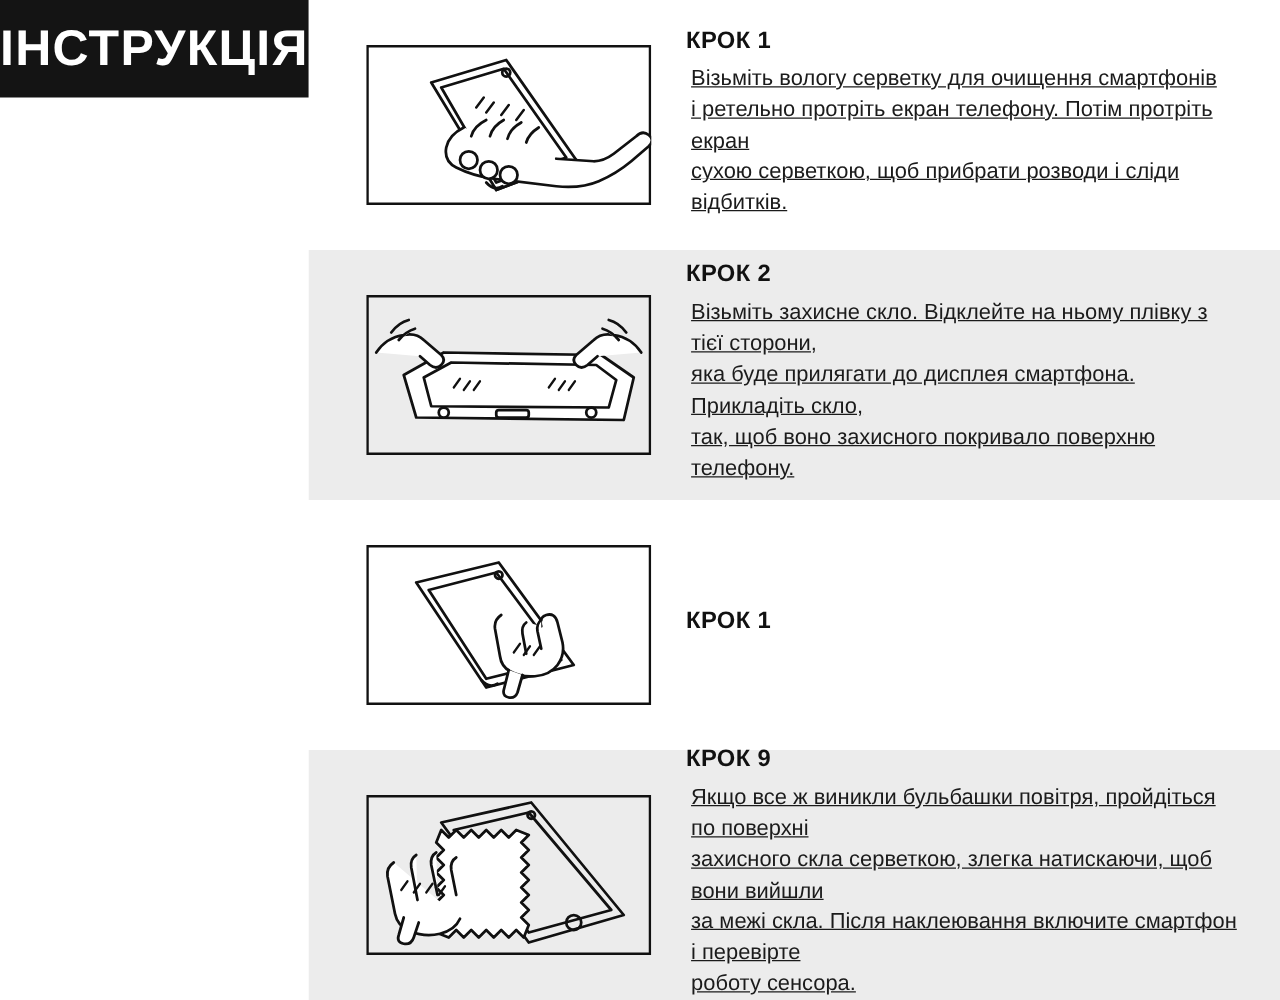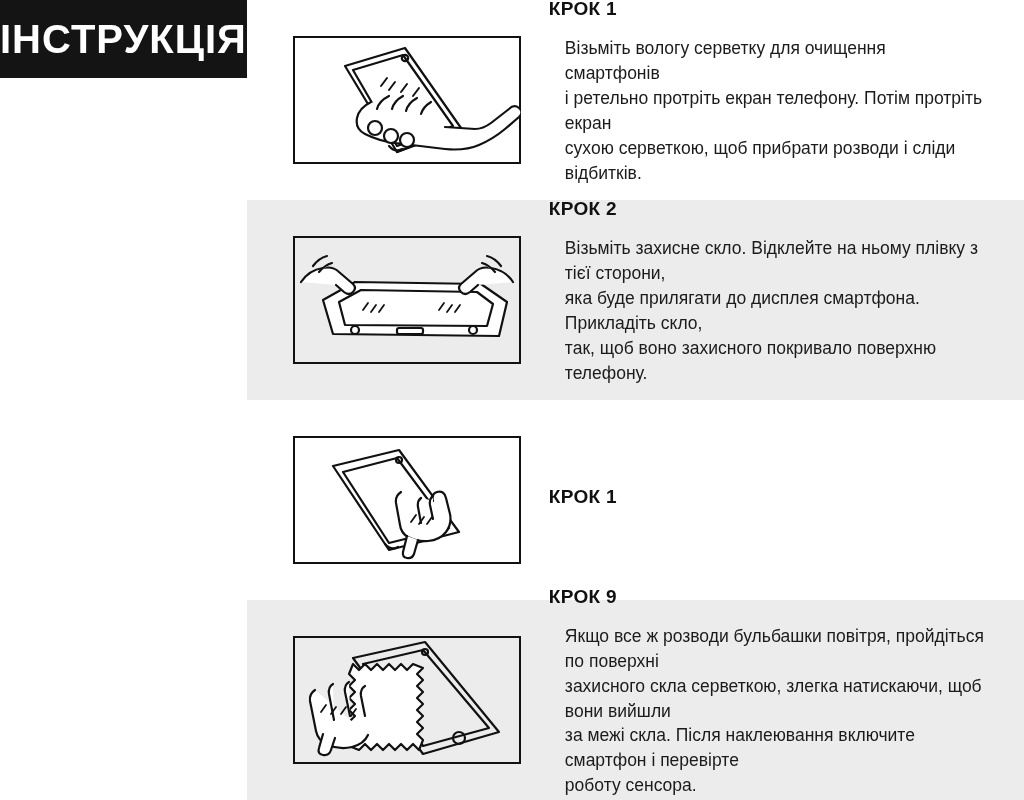--- a/index.html
+++ b/index.html
@@ -76,22 +76,23 @@
     font-size: 19px;
     font-weight: bold;
     margin: 0 0 6px 0;
     letter-spacing: 0.3px;
     color: #111111;
   }
   .step-body {
     font-size: 17.5px;
     line-height: 1.42;
     color: #1b1b1b;
-    margin: 16px;
+    margin: 4px;
     white-space: pre-line;
+    text-decoration: underline;
   }
 </style>
 </head>
 <body>
 
 <div class="page">
 
   <div class="header">
     <div class="header-title">ІНСТРУКЦІЯ</div>
   </div>
@@ -216,21 +217,21 @@
             <path d="M72 50 q-5 3 -4 10 l4 20"></path>
             <path d="M30 98 l-4 14 q-2 6 4 7 q6 1 8 -5 l4 -12"></path>
           </g>
           <g fill="none" stroke="#111" stroke-width="1.8" stroke-linecap="round">
             <path d="M28 76 l5 -7 M38 78 l5 -7 M48 78 l5 -7 M58 80 l5 -7"></path>
           </g>
         </svg>
       </div>
       <div class="text-col">
         <h3 class="step-title">КРОК 9</h3>
-        <p class="step-body">Якщо все ж розводи бульбашки повітря, пройдіться по поверхні
+        <p class="step-body">Якщо все ж виникли бульбашки повітря, пройдіться по поверхні
 захисного скла серветкою, злегка натискаючи, щоб вони вийшли
 за межі скла. Після наклеювання включите смартфон і перевірте
 роботу сенсора.</p>
       </div>
     </div>
 
   </div>
 </div>
 
 </body></html>

